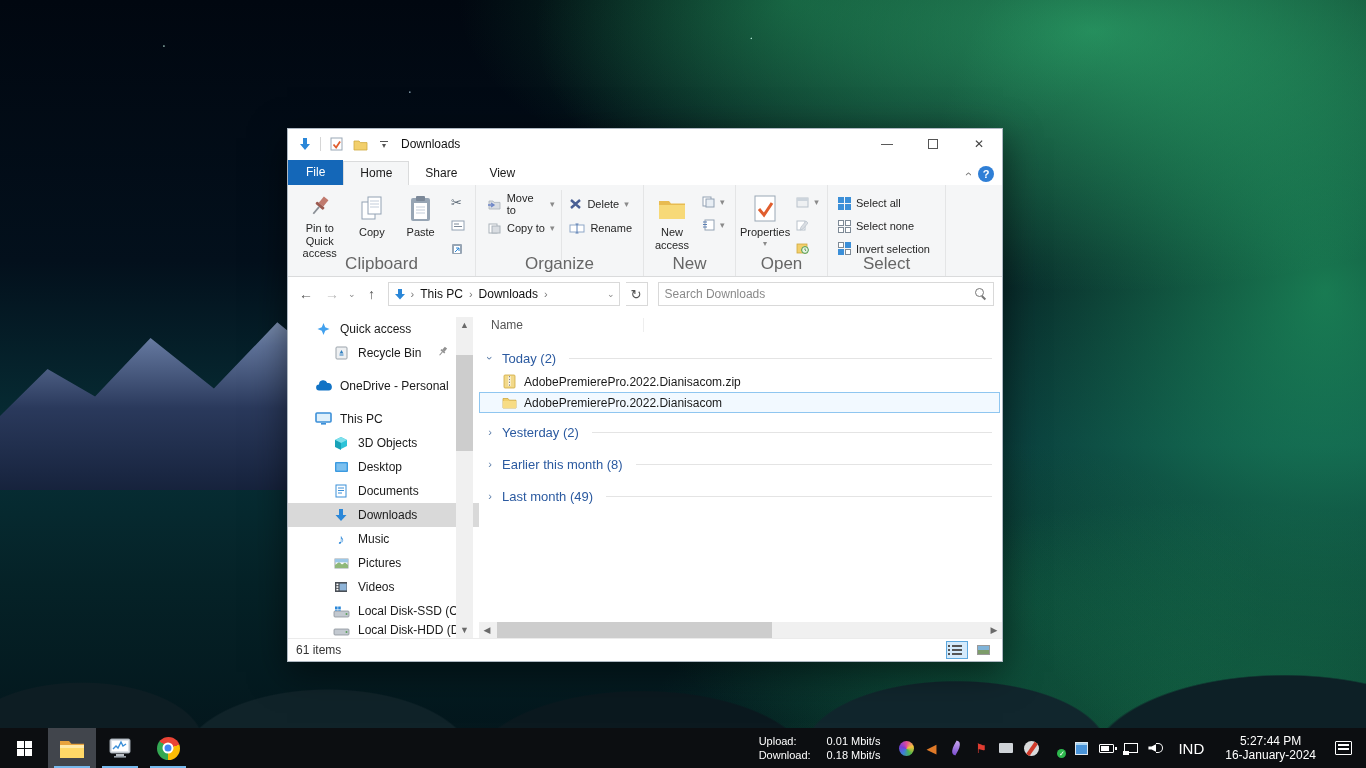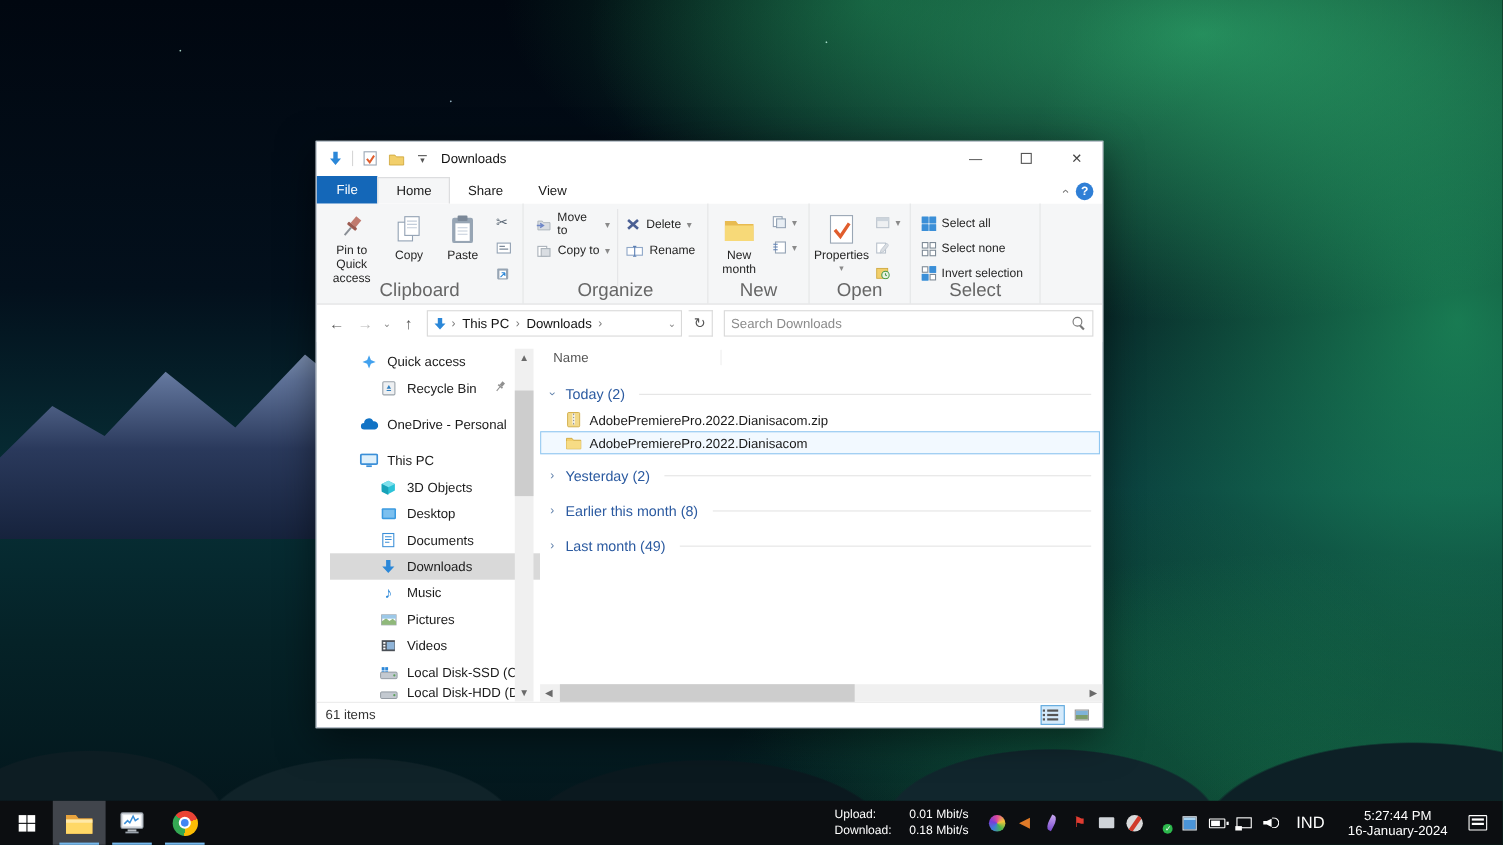--- a/index.html
+++ b/index.html
@@ -81,21 +81,21 @@
   .crumb-sep { color:#777; font-size:11px; }
   .refreshbox { width:22px; height:24px; border:1px solid #d9d9d9; border-left:none; display:flex; align-items:center; justify-content:center; color:#555; font-size:13px; }
   .searchbox { margin-left:4px; height:24px; border:1px solid #d9d9d9; flex:1; display:flex; align-items:center; padding:0 6px; }
   .searchbox input { border:none; outline:none; flex:1; font-size:12px; font-family:inherit; color:#333; }
   .searchbox input::placeholder { color:#8a8a8a; }
   .mag { width:12px; height:12px; position:relative; }
   .mag::before { content:""; position:absolute; left:0; top:0; width:7px; height:7px; border:1.5px solid #777; border-radius:50%; }
   .mag::after { content:""; position:absolute; left:7px; top:7px; width:5px; height:1.5px; background:#777; transform:rotate(45deg); transform-origin:left center; }
 
   
-  .main { flex:1; display:flex; min-height:0;margin-left:12px; }
+  .main { flex:1; display:flex; min-height:0; }
   .sidebar { width:191px; position:relative; padding-top:6px; overflow:hidden; }
   .sitem { height:24px; display:flex; align-items:center; gap:8px; font-size:12px; color:#1a1a1a; }
   .lvl1 { padding-left:26px; }
   .lvl2 { padding-left:44px; }
   .sitem.sel { background:#d9d9d9; }
   .sitem .pinmark { margin-left:auto; margin-right:30px; }
   .sgap { height:9px; }
   .vscroll { position:absolute; right:6px; top:6px; bottom:0; width:17px; background:#f0f0f0; display:flex; flex-direction:column; align-items:center; }
   .vscroll .arr { height:16px; display:flex; align-items:center; justify-content:center; color:#6a6a6a; font-size:9px; width:100%; }
   .vscroll .thumb { width:17px; height:96px; background:#cdcdcd; margin-top:22px; }
@@ -319,21 +319,21 @@
     </div>
 
     <div class="rgroup" style="width:92px;">
       <div class="bigbtn" style="width:48px;">
         <span class="bicon">
           <svg width="30" height="26">
               <path d="M2 5h10l2 2.6h14V23H2z" fill="#e8bb51"></path>
               <path d="M2 9h26v14H2z" fill="#f7d978"></path>
             </svg>
         </span>
-        <span>New month</span>
+        <span>New access</span>
       </div>
       <div class="smallcol">
         <span class="sbtn">
           <svg width="13" height="12">
               <rect x="1" y="1" width="8" height="9" fill="#fff" stroke="#93a2b4"></rect>
               <rect x="4" y="3" width="8" height="8" fill="#e8eef4" stroke="#93a2b4"></rect>
             </svg>
           <span class="caret">▾</span>
         </span>
         <span class="sbtn">

